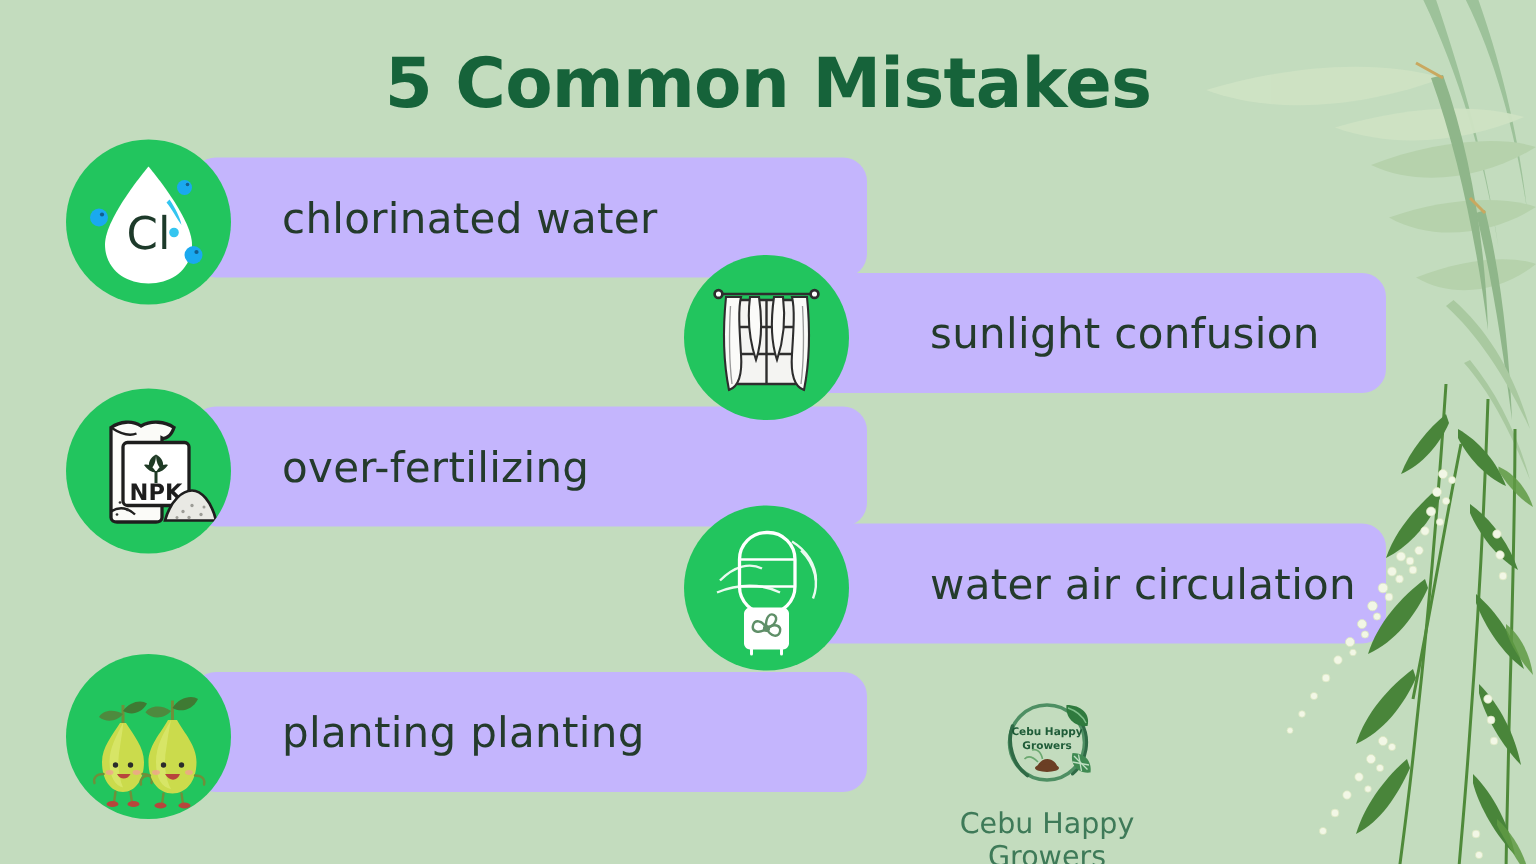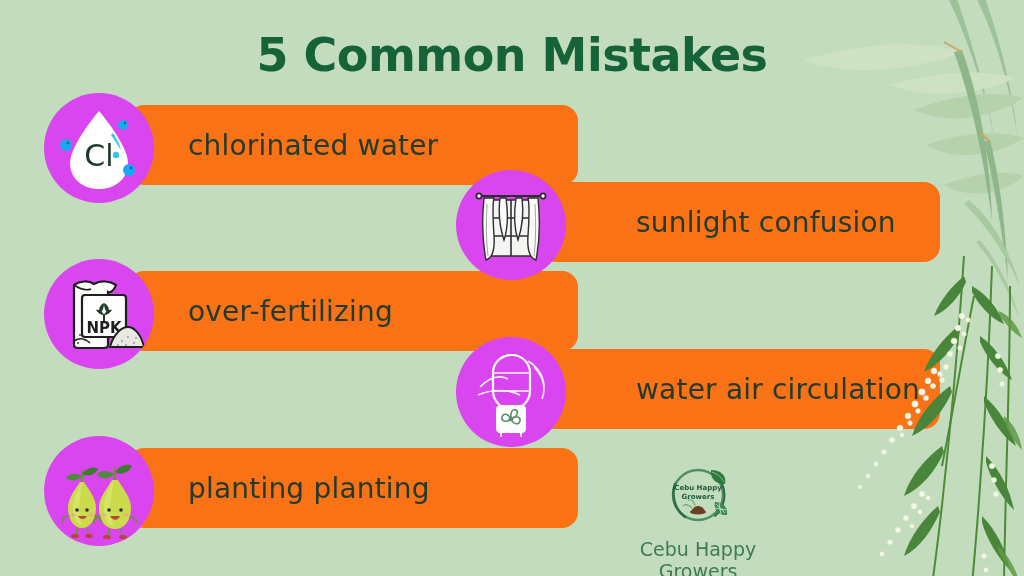--- a/index.html
+++ b/index.html
@@ -17,37 +17,37 @@
     color:#16633a;font-family:"DejaVu Sans",sans-serif;
   }
 
   
   .row{position:absolute;height:112px;}
   .row.left{left:44px;}
   .row.right{left:456px;}
 
   .icon-circle{
     position:absolute;left:0;top:0;width:110px;height:110px;border-radius:50%;
-    background:#d946ef;z-index:3;overflow:hidden;
+    background:#22c55e;z-index:3;overflow:hidden;
   }
   .icon-circle svg{position:absolute;left:0;top:0;width:110px;height:110px;}
 
   .pill{
     position:absolute;top:12px;height:80px;border-radius:16px;
-    background:#f97316;display:flex;align-items:center;z-index:2;
+    background:#c4b5fd;display:flex;align-items:center;z-index:2;
   }
   .pill-text{
     font-size:28px;color:#243b2c;font-family:"DejaVu Sans",sans-serif;
     letter-spacing:0.2px;white-space:nowrap;
   }
 
   
   .row.left .pill{left:84px;width:450px;padding-left:60px;box-sizing:border-box;}
   
-  .row.right .pill{left:84px;width:400px;padding-left:96px;box-sizing:border-box;}
+  .row.right .pill{left:68px;width:400px;padding-left:96px;box-sizing:border-box;}
 
   
   #row-chlorinated{top:93px;}
   #row-sunlight{top:170px;}
   #row-fertilizing{top:259px;}
   #row-air{top:337px;}
   #row-companion{top:436px;}
 
   
   .logo-block{position:absolute;left:608px;top:462px;width:180px;text-align:center;}

